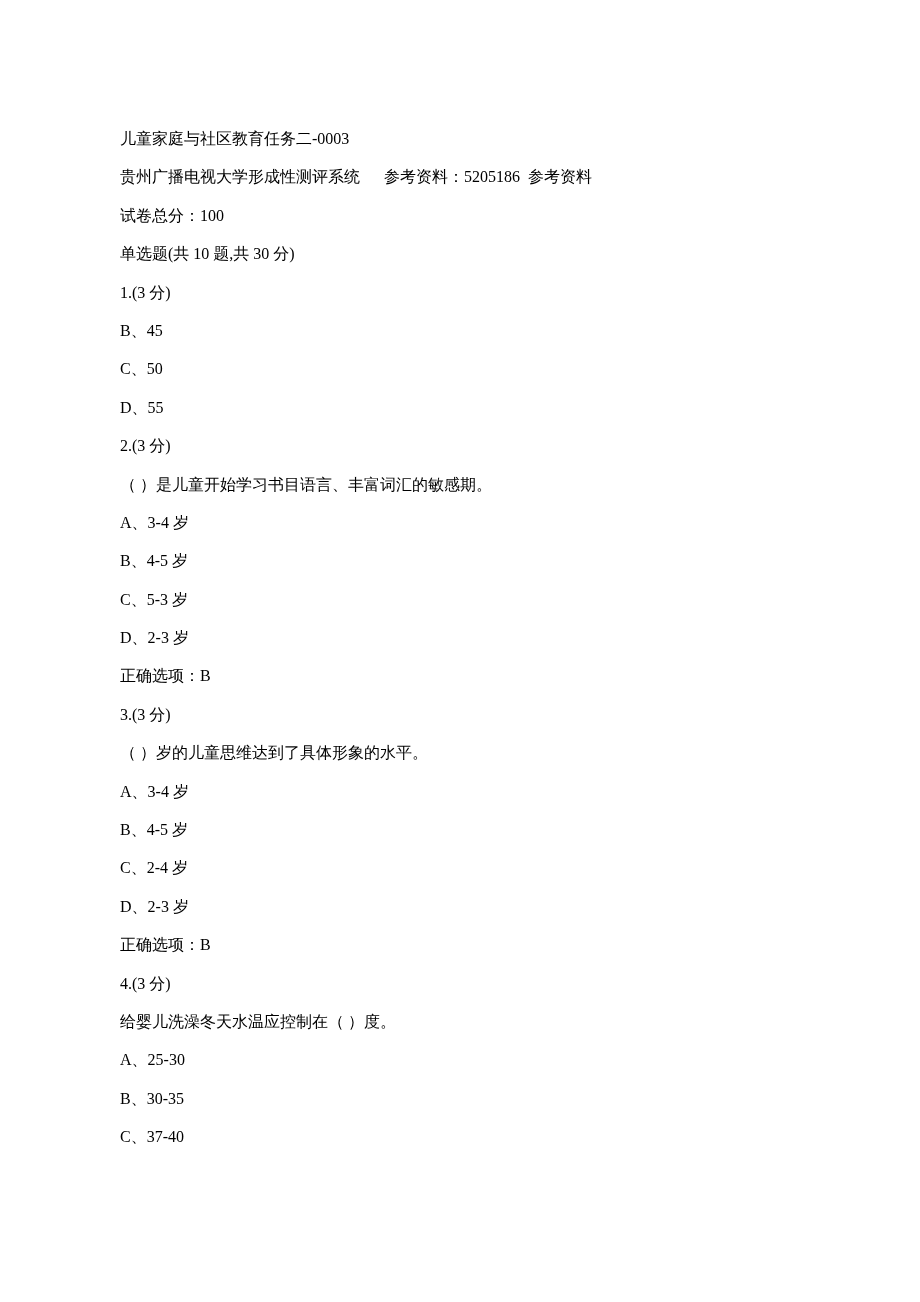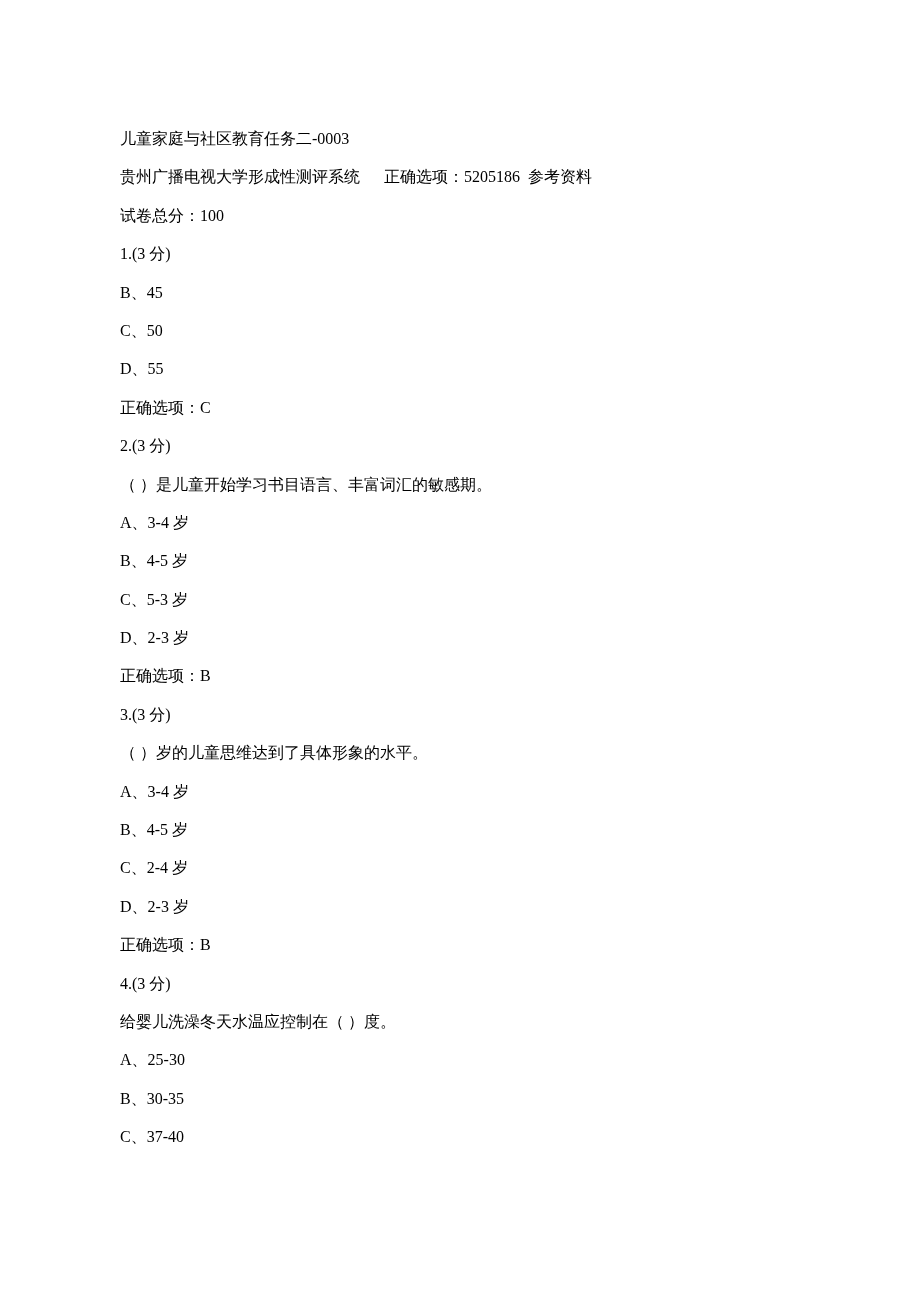--- a/index.html
+++ b/index.html
@@ -24,30 +24,30 @@
       white-space: pre;
     }
   </style>
 </head>
 <body>
 
 <div>
 
   <span class="line">儿童家庭与社区教育任务二-0003</span>
 
-  <span class="line header-line"><span>贵州广播电视大学形成性测评系统</span>      <span>正确选项：</span><span>5205186</span>  <span>参考资料</span></span>
+  <span class="line header-line"><span>贵州广播电视大学形成性测评系统</span>      <span>参考资料：</span><span>5205186</span>  <span>参考资料</span></span>
 
   <span class="line"><span>试卷总分：</span><span>100</span></span>
 
+  <span class="line">单选题(共 10 题,共 30 分)</span>
 
   <span class="line">1.(3 分)</span>
   <span class="line">B、45</span>
   <span class="line">C、50</span>
   <span class="line">D、55</span>
-  <span class="line">正确选项：C</span>
 
   <span class="line">2.(3 分)</span>
   <span class="line">（ ）是儿童开始学习书目语言、丰富词汇的敏感期。</span>
   <span class="line">A、3-4 岁</span>
   <span class="line">B、4-5 岁</span>
   <span class="line">C、5-3 岁</span>
   <span class="line">D、2-3 岁</span>
   <span class="line">正确选项：B</span>
 
   <span class="line">3.(3 分)</span>

